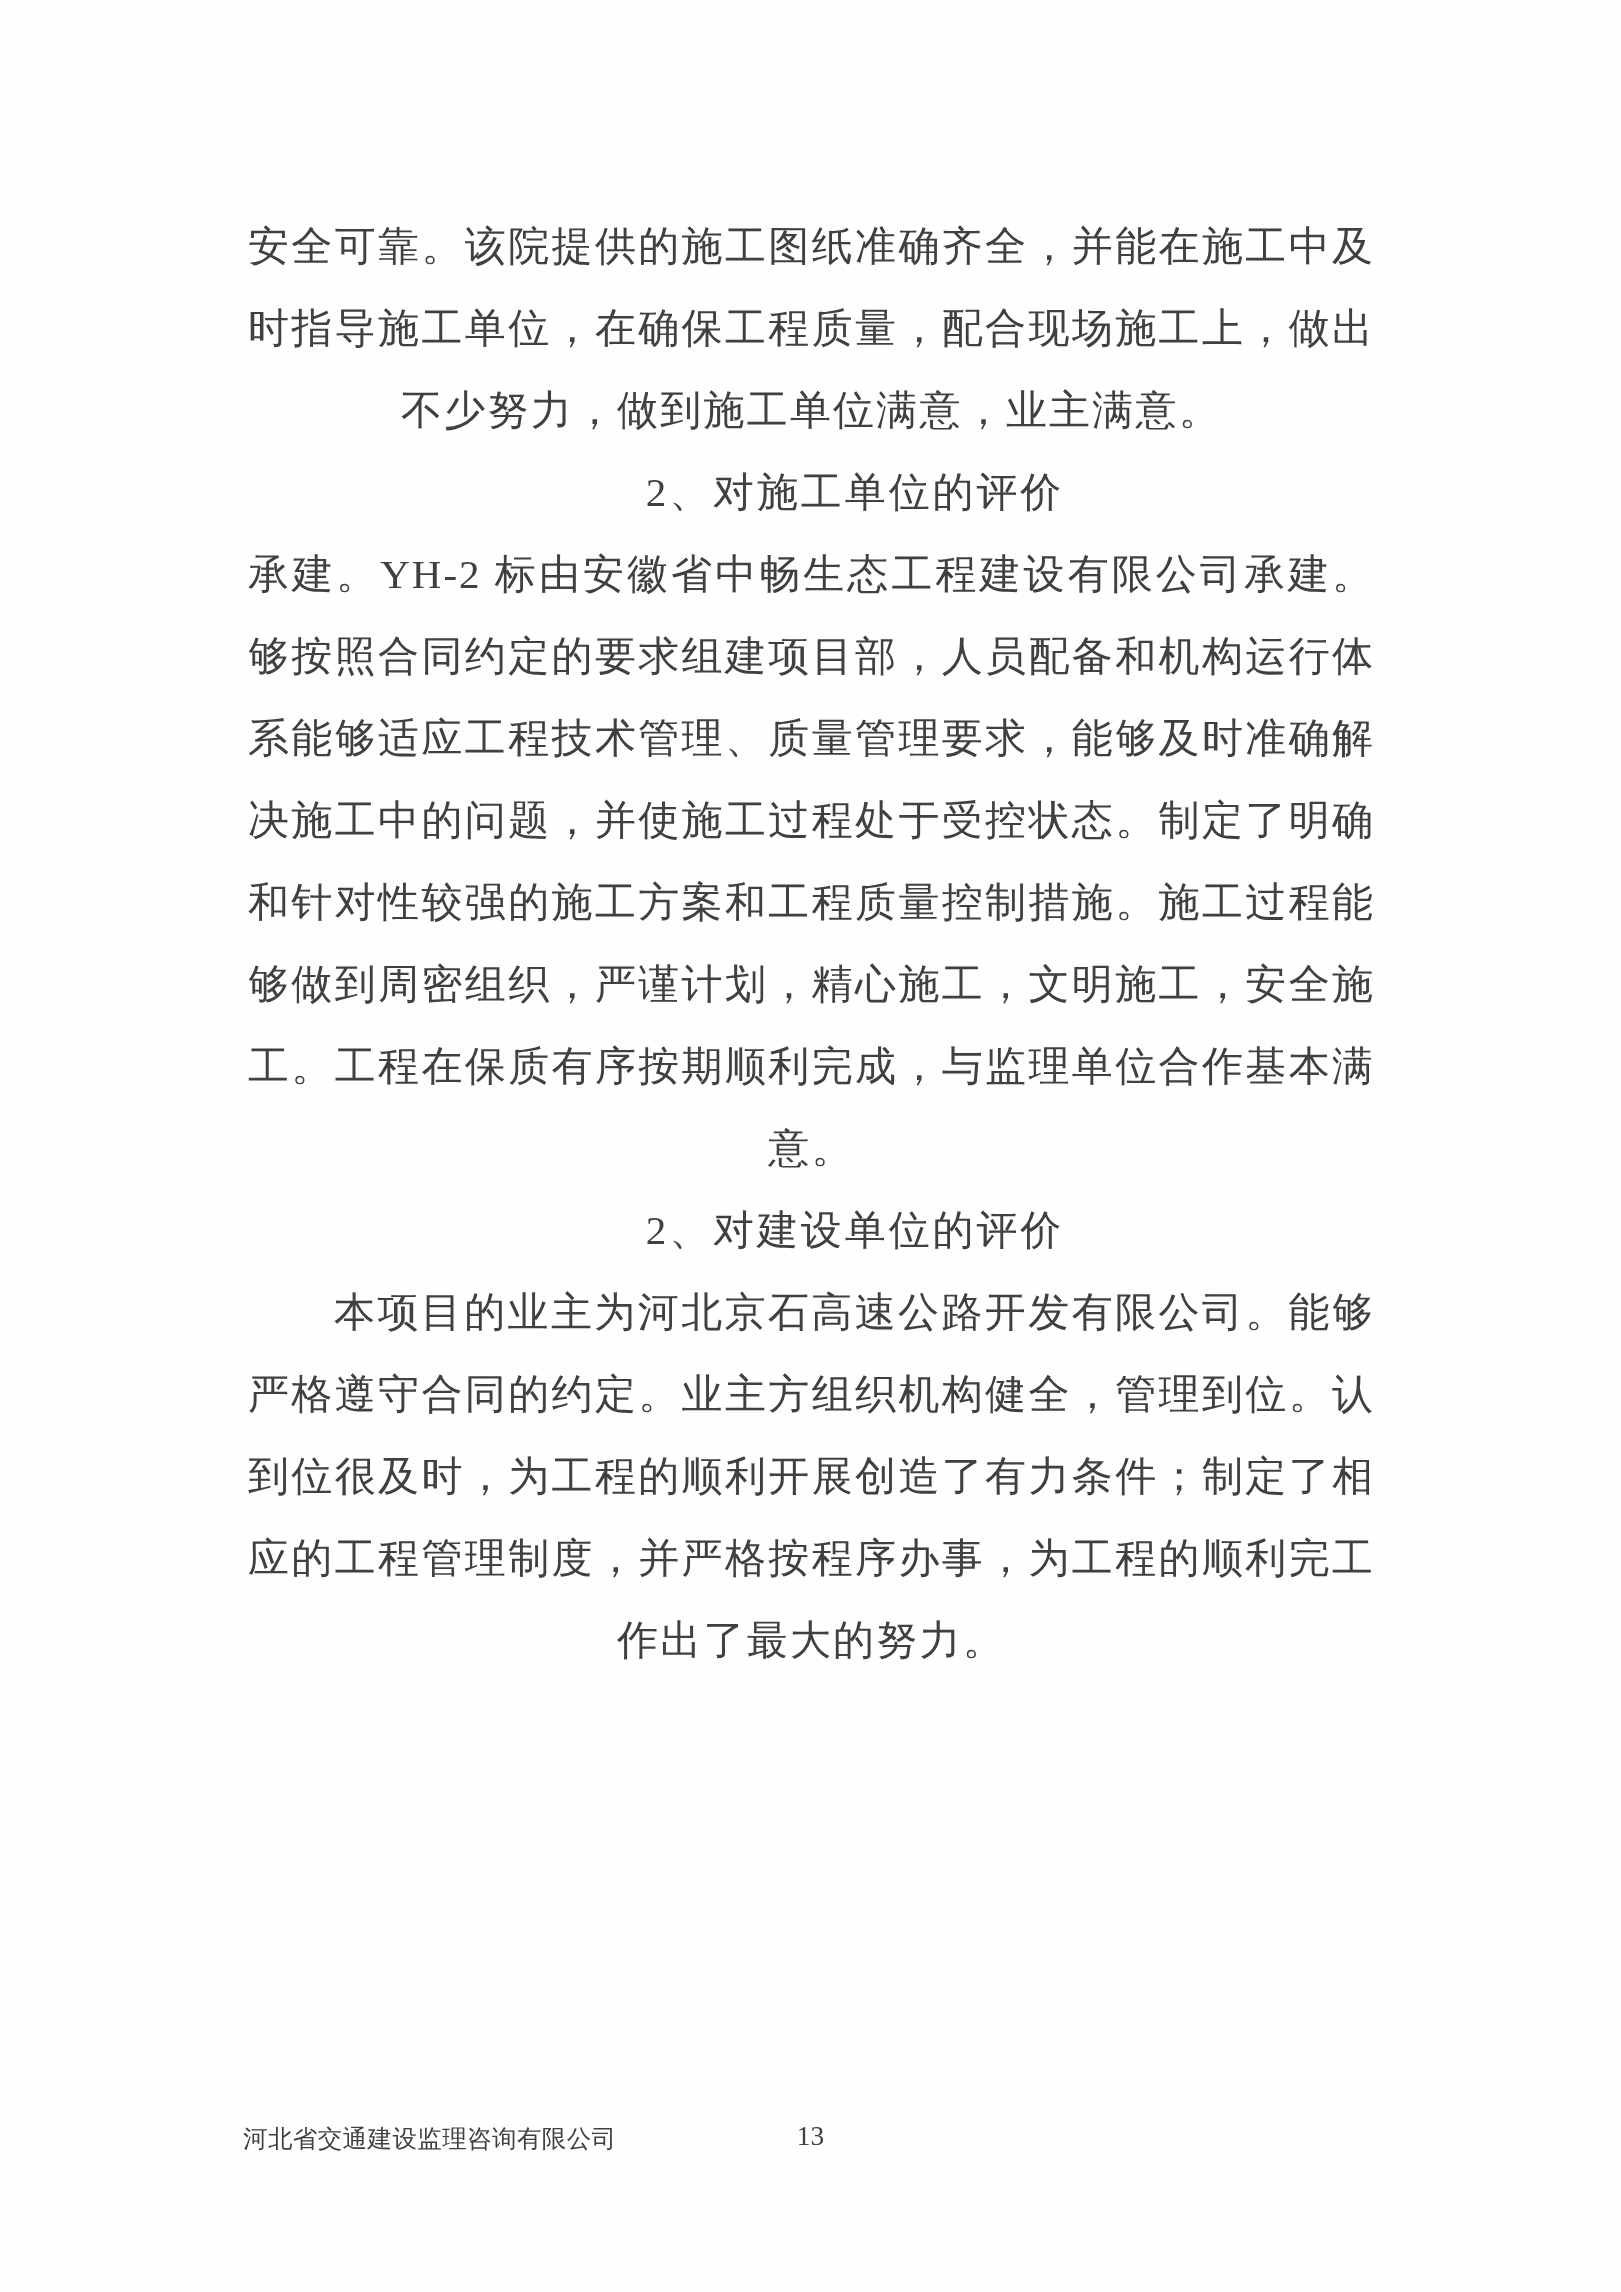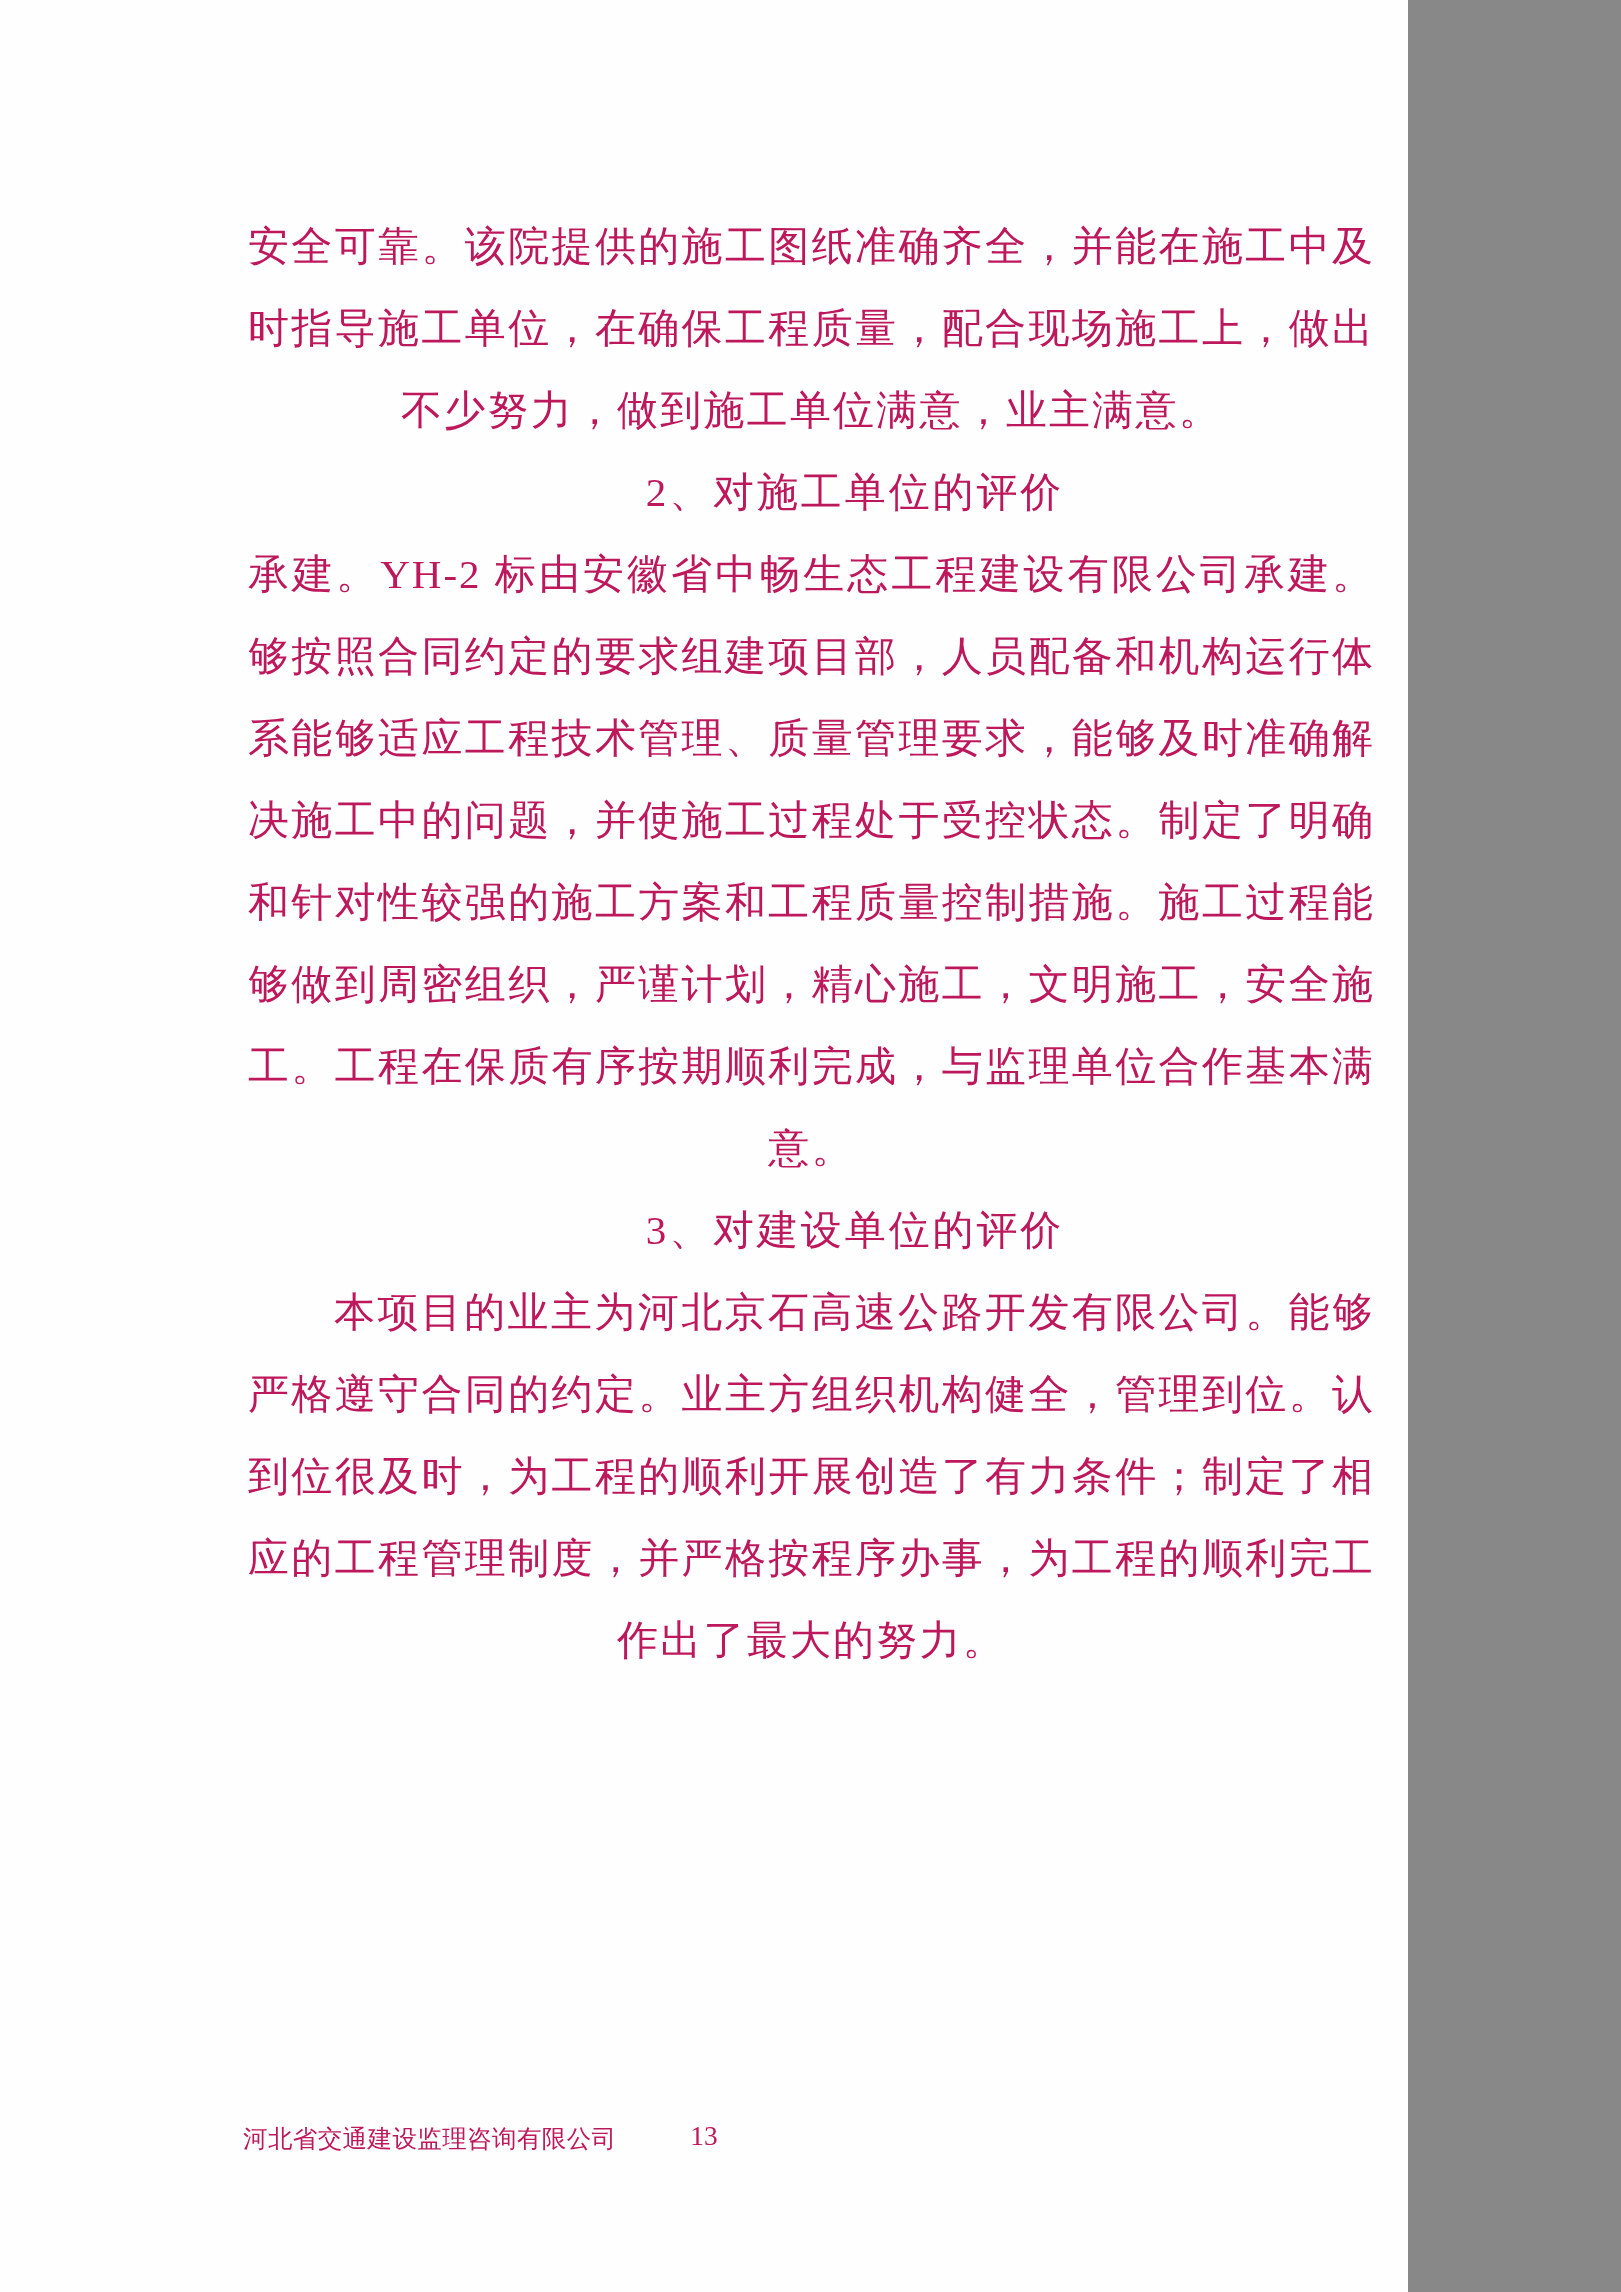--- a/index.html
+++ b/index.html
@@ -2,26 +2,26 @@
 <html><head>
 <meta charset="utf-8">
 <style>
   html, body {
     margin: 0;
     padding: 0;
     background: #888;
   }
   .page {
     position: relative;
-    width: 1408px;
+    width: 1621px;
     height: 2293px;
     background: #fefefe;
     overflow: hidden;
     font-family: "Liberation Serif", "DejaVu Serif", serif;
-    color: #be185d;
+    color: #404040;
   }
   .content {
     position: absolute;
     left: 248px;
     top: 205px;
     width: 1127px;
   }
   .line {
     height: 82px;
     line-height: 82px;
@@ -75,21 +75,21 @@
       <div class="line">不少努力，做到施工单位满意，业主满意。</div>
       <div class="line heading">2、对施工单位的评价</div>
       <div class="line just">承建。YH-2 标由安徽省中畅生态工程建设有限公司承建。</div>
       <div class="line just">够按照合同约定的要求组建项目部，人员配备和机构运行体</div>
       <div class="line just">系能够适应工程技术管理、质量管理要求，能够及时准确解</div>
       <div class="line just">决施工中的问题，并使施工过程处于受控状态。制定了明确</div>
       <div class="line just">和针对性较强的施工方案和工程质量控制措施。施工过程能</div>
       <div class="line just">够做到周密组织，严谨计划，精心施工，文明施工，安全施</div>
       <div class="line just">工。工程在保质有序按期顺利完成，与监理单位合作基本满</div>
       <div class="line">意。</div>
-      <div class="line heading">3、对建设单位的评价</div>
+      <div class="line heading">2、对建设单位的评价</div>
       <div class="line just indent">本项目的业主为河北京石高速公路开发有限公司。能够</div>
       <div class="line just">严格遵守合同的约定。业主方组织机构健全，管理到位。认</div>
       <div class="line just">到位很及时，为工程的顺利开展创造了有力条件；制定了相</div>
       <div class="line just">应的工程管理制度，并严格按程序办事，为工程的顺利完工</div>
       <div class="line">作出了最大的努力。</div>
     </div>
   <div class="page-number">13</div>
   <div class="footer-company">河北省交通建设监理咨询有限公司</div>
 </div>
 

